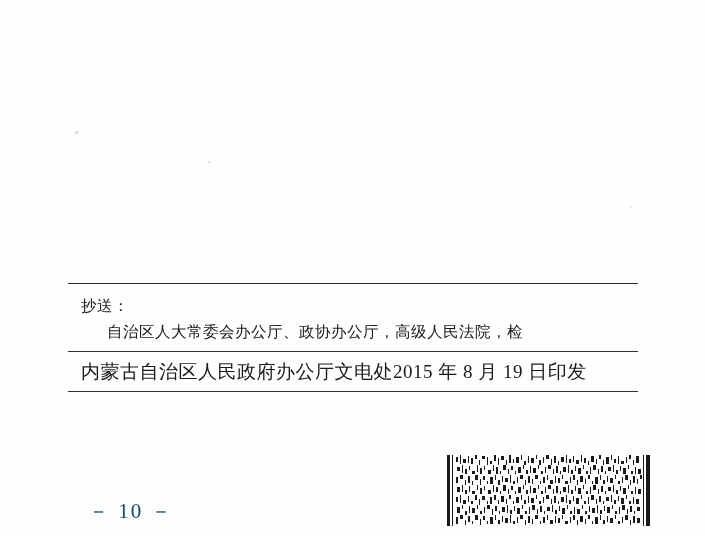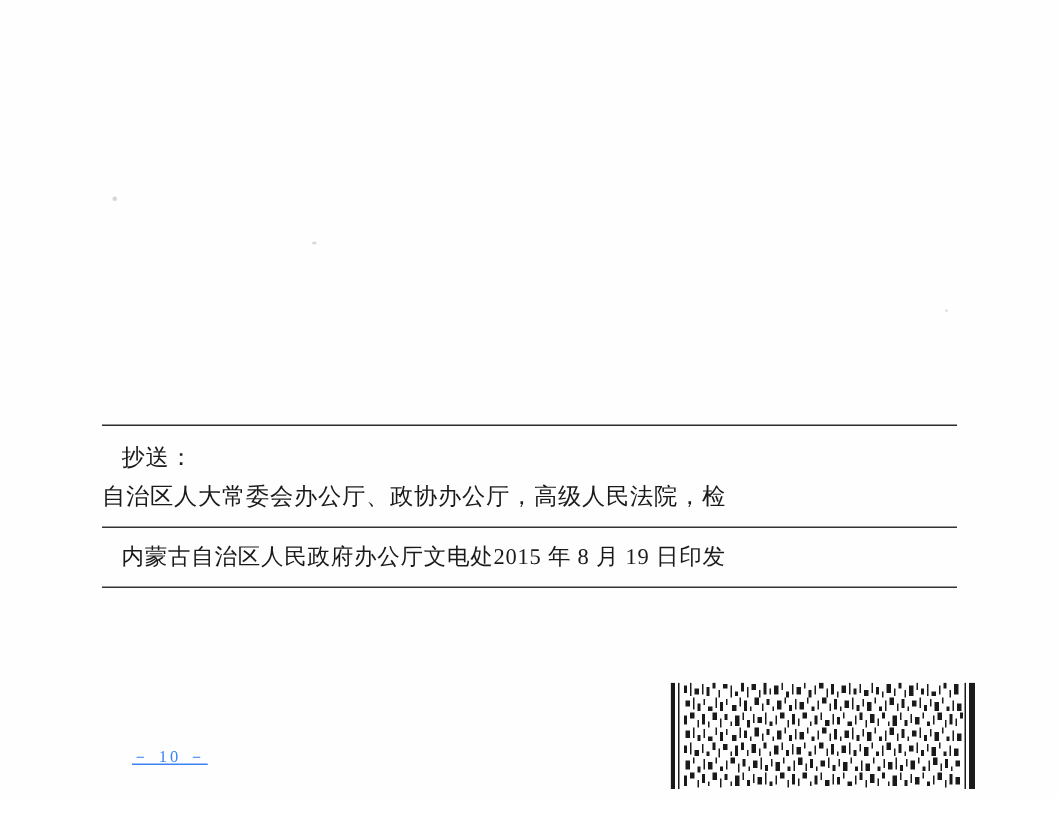--- a/index.html
+++ b/index.html
@@ -62,46 +62,46 @@
     flex: 0 0 auto;
     white-space: nowrap;
     padding-left: 13px;
   }
   .cc-text {
     flex: 1 1 auto;
     padding-left: 2px;
   }
   .cc-row.indent .cc-text {
     padding-left: 0;
+    margin-left: 39px;
   }
   .cc-indent {
     padding-left: 78px;
   }
   .footer-row {
     display: flex;
     align-items: flex-end;
-    font-size: 15px;
+    font-size: 19px;
     line-height: 30px;
     letter-spacing: 0.5px;
     padding: 5px 0 4px 13px;
   }
   .footer-issuer {
     flex: 0 0 auto;
   }
   .footer-date {
     white-space: nowrap;
   }
   .page-number {
     position: absolute;
     left: 88px;
     top: 497px;
-    font-size: 11px;
+    font-size: 21px;
     letter-spacing: 2px;
-    color: #3b82f6;
-    text-decoration: underline;
+    color: #0c4a6e;
   }
   .barcode {
     position: absolute;
     left: 447px;
     top: 455px;
     width: 203px;
     height: 71px;
     overflow: hidden;
   }
   .barcode svg { display: block; }

